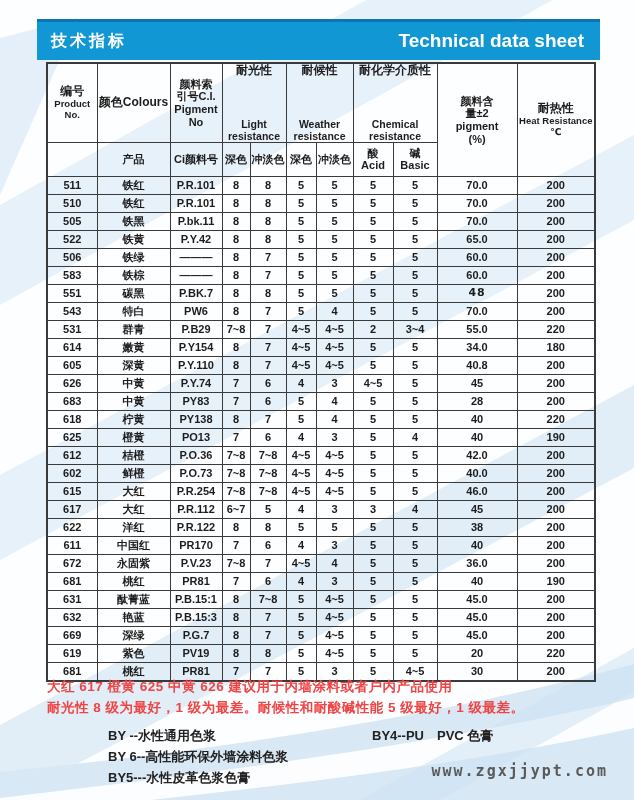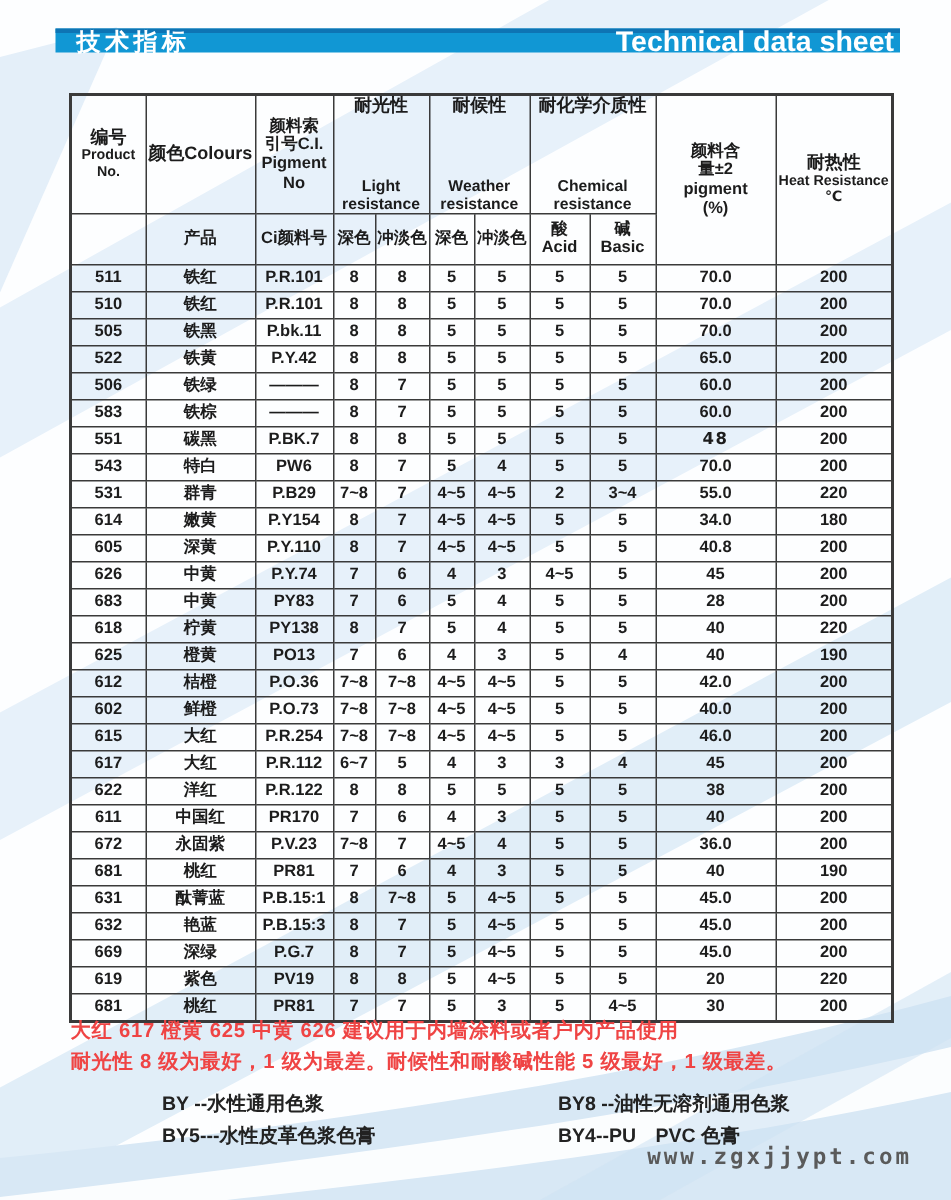--- a/index.html
+++ b/index.html
@@ -7,24 +7,24 @@
     width:634px;height:800px;position:relative;overflow:hidden;
     background:#fdfeff;
     font-family:"Liberation Sans","DejaVu Sans",sans-serif;
     color:#1a1a1a;
   }
   .bg{position:absolute;left:0;top:0;z-index:0;}
   .layer{position:relative;z-index:1;}
 
   
   .title-bar{
-    position:absolute;left:37px;top:19px;width:563px;height:16px;
+    position:absolute;left:37px;top:19px;width:563px;height:41px;
     background:#1197d4;border-top:3px solid #0e74b4;box-sizing:border-box;
     display:flex;justify-content:space-between;align-items:center;
-    padding:0 4px 0 14px;
+    padding:0 16px 0 14px;
   }
   .title-zh{color:#fff;font-size:16px;font-weight:bold;letter-spacing:3px;}
   .title-en{color:#fff;font-size:19px;font-weight:bold;letter-spacing:0px;}
 
   
   table.spec{
     position:absolute;left:46px;top:62px;width:548px;
     border-collapse:collapse;table-layout:fixed;
     border:2px solid #3a3a3a;
   }
@@ -513,22 +513,22 @@
           <td>200</td>
         </tr>
       </tbody>
   </table>
 
   <div class="note note1">大红 617  橙黄 625  中黄 626  建议用于内墙涂料或者户内产品使用</div>
   <div class="note note2">耐光性 8 级为最好，1 级为最差。耐候性和耐酸碱性能 5 级最好，1 级最差。</div>
 
   <div class="legend-col legend-left">
     <div>BY --水性通用色浆</div>
+    <div>BY 6--高性能环保外墙涂料色浆</div>
     <div>BY5---水性皮革色浆色膏</div>
   </div>
   <div class="legend-col legend-right">
-    <div>BY8 --油性无溶剂通用色浆</div>
     <div>BY4--PU　PVC 色膏</div>
   </div>
 
   <div class="site">www.zgxjjypt.com</div>
 
 </div>
 
 </body></html>

